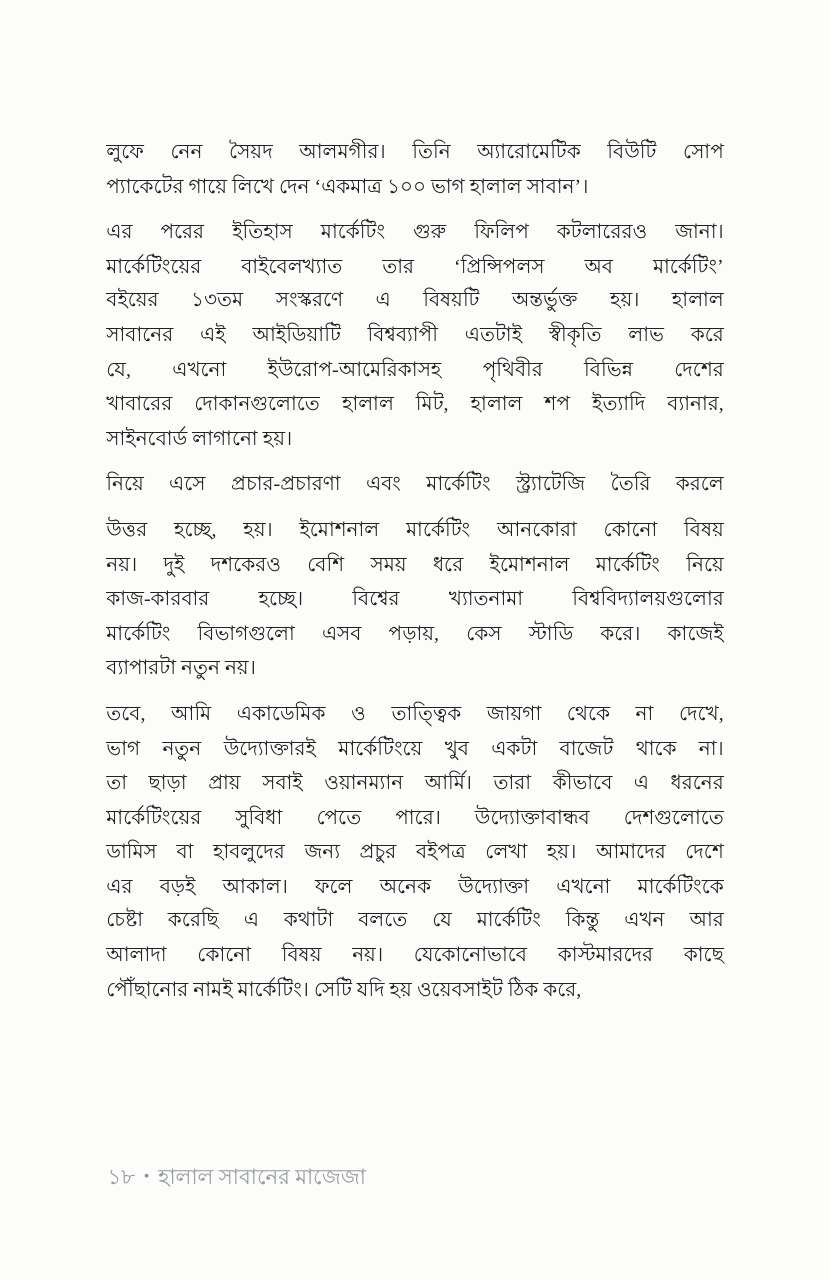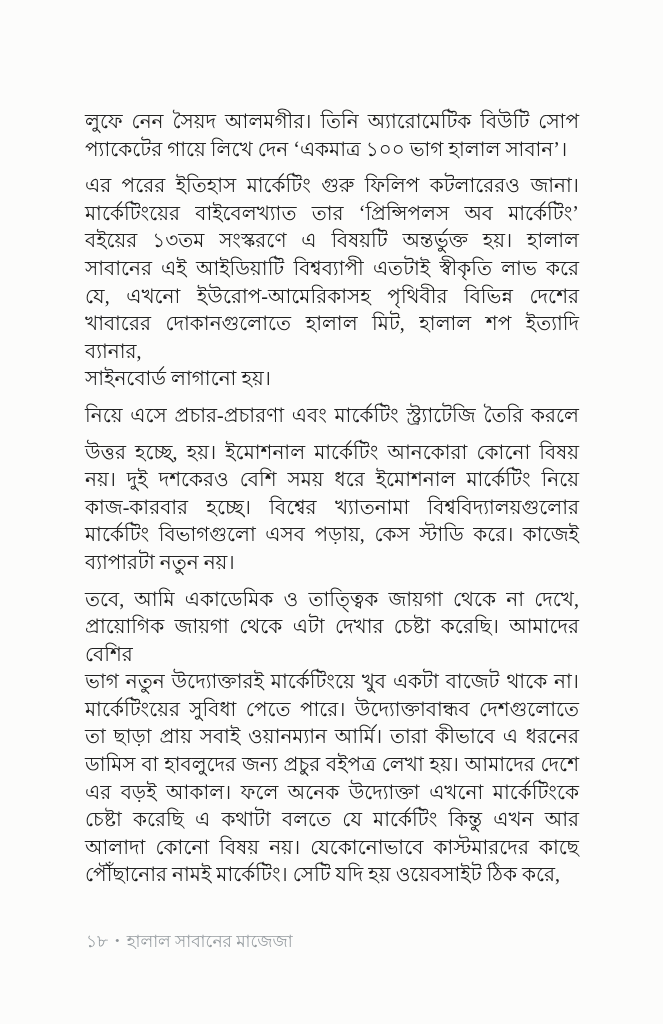--- a/index.html
+++ b/index.html
@@ -15,21 +15,21 @@
     overflow: hidden;
   }
   .content {
     position: absolute;
     left: 85px;
     top: 108px;
     width: 494px;
   }
   .para { margin-bottom: 9px; }
   .line {
-    font-size: 20px;
+    font-size: 16px;
     line-height: 27.6px;
     text-align: justify;
     text-align-last: justify;
     white-space: normal;
     color: #212121;
   }
   .line.last { text-align-last: left; }
   .footer {
     position: absolute;
     left: 86px;
@@ -77,24 +77,23 @@
     <div class="para">
       <div class="line">উত্তর হচ্ছে, হয়। ইমোশনাল মার্কেটিং আনকোরা কোনো বিষয়</div>
       <div class="line">নয়। দুই দশকেরও বেশি সময় ধরে ইমোশনাল মার্কেটিং নিয়ে</div>
       <div class="line">কাজ-কারবার হচ্ছে। বিশ্বের খ্যাতনামা বিশ্ববিদ্যালয়গুলোর</div>
       <div class="line">মার্কেটিং বিভাগগুলো এসব পড়ায়, কেস স্টাডি করে। কাজেই</div>
       <div class="line last">ব্যাপারটা নতুন নয়।</div>
     </div>
 
     <div class="para">
       <div class="line">তবে, আমি একাডেমিক ও তাত্ত্বিক জায়গা থেকে না দেখে,</div>
-      <div class="line">প্রায়োগিক জায়গা থেকে এটা দেখার চেষ্টা করেছি। আমাদের বেশির</div>
       <div class="line">ভাগ নতুন উদ্যোক্তারই মার্কেটিংয়ে খুব একটা বাজেট থাকে না।</div>
+      <div class="line">তা ছাড়া প্রায় সবাই ওয়ানম্যান আর্মি। তারা কীভাবে এ ধরনের</div>
       <div class="line">মার্কেটিংয়ের সুবিধা পেতে পারে। উদ্যোক্তাবান্ধব দেশগুলোতে</div>
-      <div class="line">তা ছাড়া প্রায় সবাই ওয়ানম্যান আর্মি। তারা কীভাবে এ ধরনের</div>
       <div class="line">ডামিস বা হাবলুদের জন্য প্রচুর বইপত্র লেখা হয়। আমাদের দেশে</div>
       <div class="line">এর বড়ই আকাল। ফলে অনেক উদ্যোক্তা এখনো মার্কেটিংকে</div>
       <div class="line">চেষ্টা করেছি এ কথাটা বলতে যে মার্কেটিং কিন্তু এখন আর</div>
       <div class="line">আলাদা কোনো বিষয় নয়। যেকোনোভাবে কাস্টমারদের কাছে</div>
       <div class="line last">পৌঁছানোর নামই মার্কেটিং। সেটি যদি হয় ওয়েবসাইট ঠিক করে,</div>
     </div>
 
   </div>
 
   <div class="footer">

